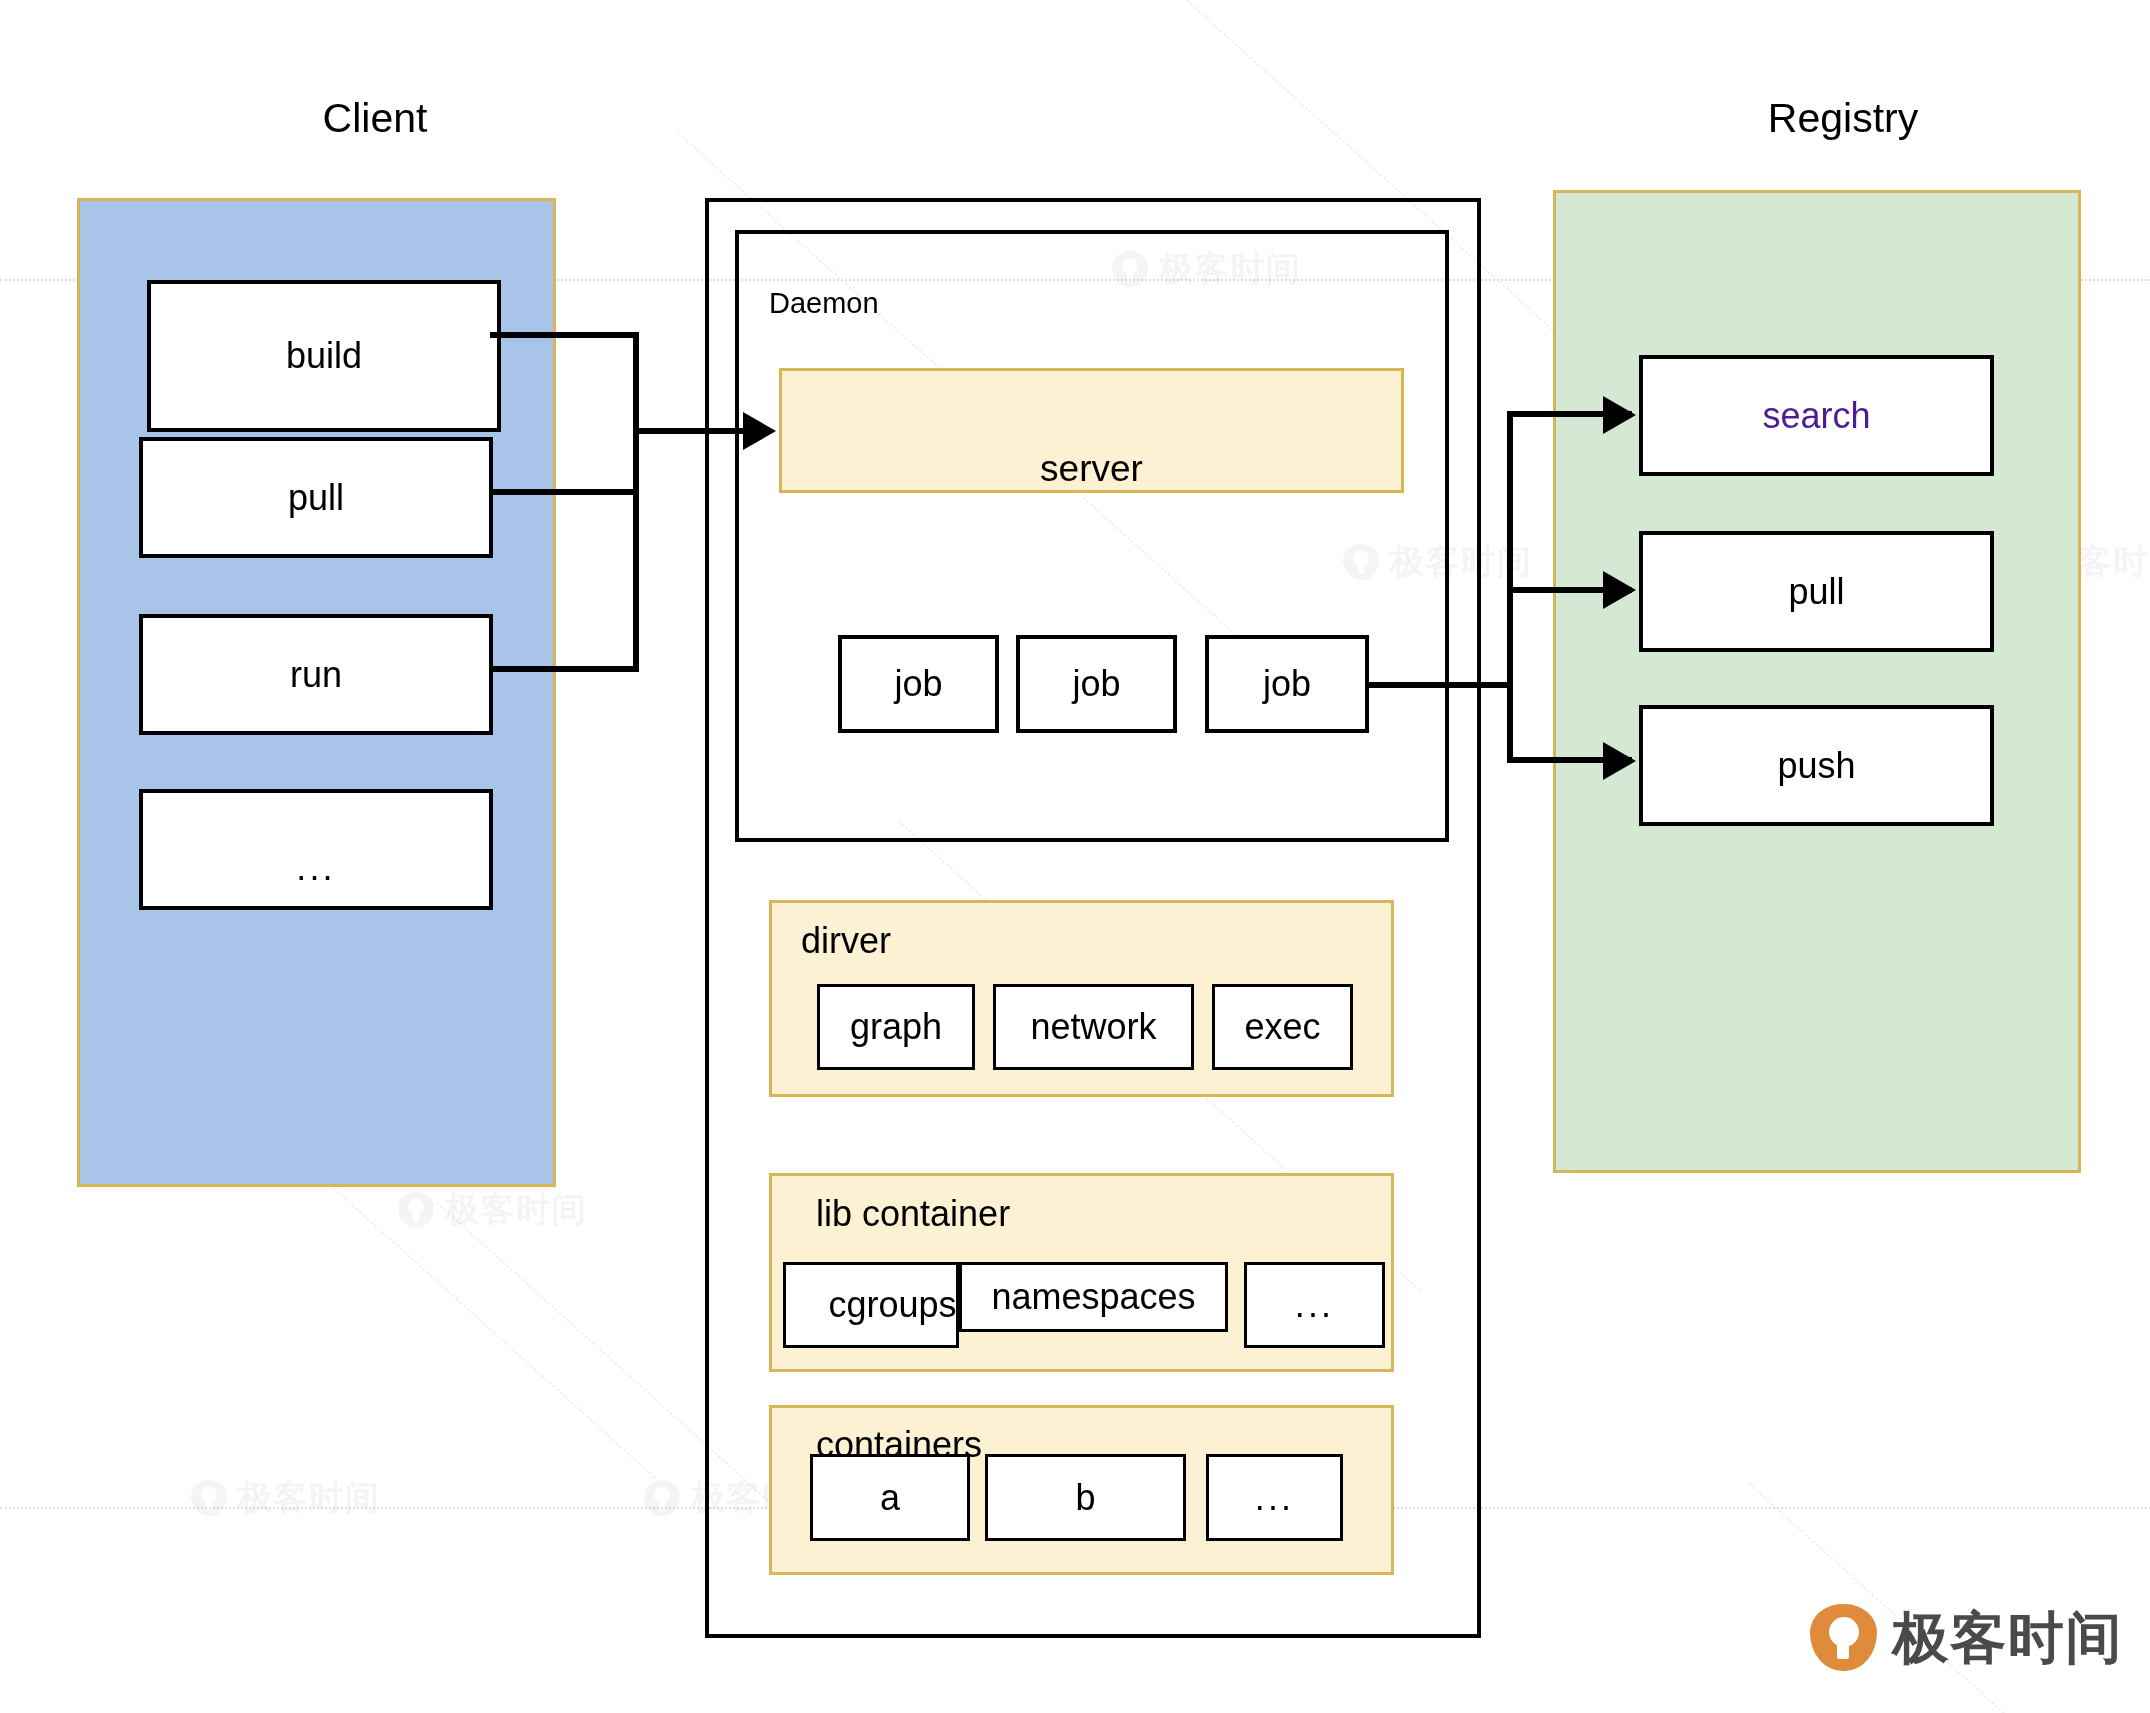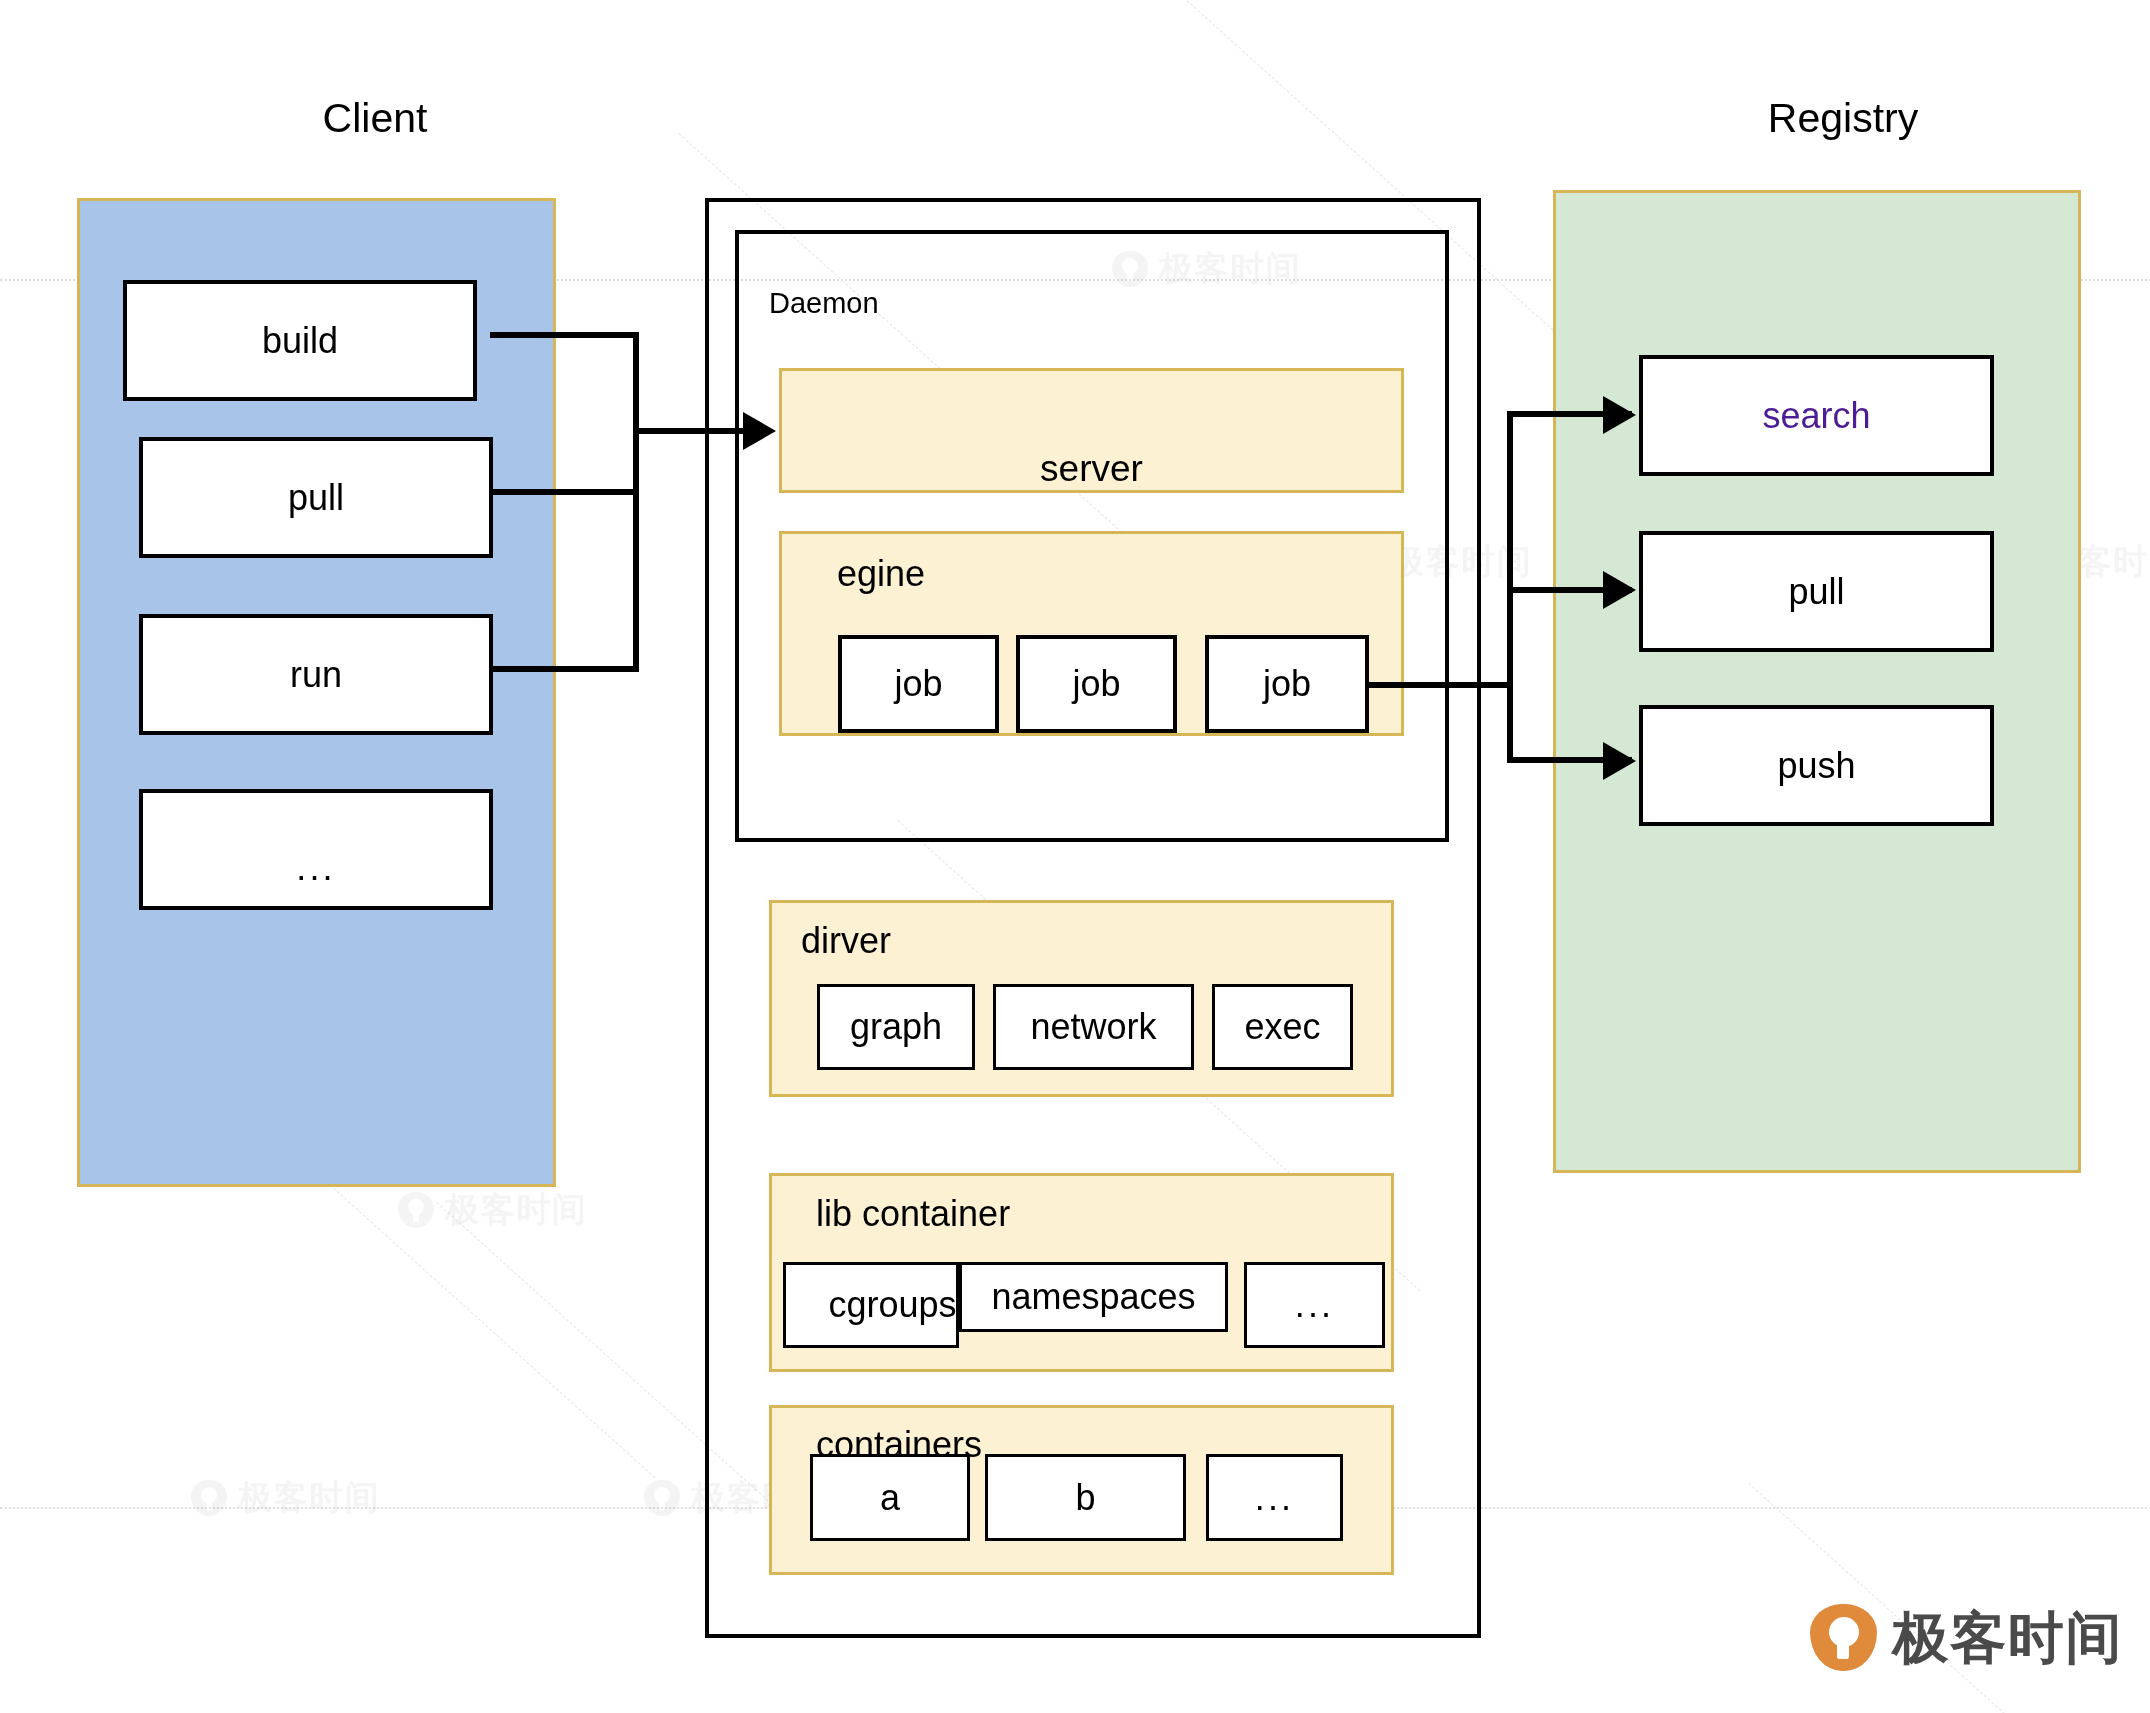--- a/index.html
+++ b/index.html
@@ -120,44 +120,41 @@
       <span class="wm-mark"></span>
       <span class="wm-txt">极客时间</span>
     </div>
   </div>
 
   <div class="col-title" style="left:125px;top:98px;width:500px;">Client</div>
   <div class="col-title" style="left:1593px;top:98px;width:500px;">Registry</div>
 
   <div class="panel blue" style="left:77px;top:198px;width:479px;height:989px;"></div>
 
-  <div class="wbox" style="left:123px;top:280px;width:354px;height:121px;">
+  <div class="wbox" style="left:147px;top:280px;width:354px;height:152px;">
     <span>build</span>
   </div>
   <div class="wbox" style="left:139px;top:437px;width:354px;height:121px;">
     <span>pull</span>
   </div>
   <div class="wbox" style="left:139px;top:614px;width:354px;height:121px;">
     <span>run</span>
   </div>
   <div class="wbox dots" style="left:139px;top:789px;width:354px;height:121px;">
     <span>...</span>
   </div>
 
   <div class="hostbox" style="left:705px;top:198px;width:776px;height:1440px;"></div>
   <div class="daemonbox" style="left:735px;top:230px;width:714px;height:612px;"></div>
   <div style="position:absolute;left:769px;top:289px;font-size:29px;line-height:1;z-index:3;">Daemon</div>
 
   <div class="serverbox" style="left:779px;top:368px;width:625px;height:125px;">
     <span>server</span>
   </div>
 
-  <div class="ygroup" style="left:779px;top:531px;width:625px;height:205px;">
-    <span class="glabel" style="left:55px;top:22px;">egine</span>
-  </div>
   <div class="wbox" style="left:838px;top:635px;width:161px;height:98px;">
     <span>job</span>
   </div>
   <div class="wbox" style="left:1016px;top:635px;width:161px;height:98px;">
     <span>job</span>
   </div>
   <div class="wbox" style="left:1205px;top:635px;width:164px;height:98px;">
     <span>job</span>
   </div>
 

